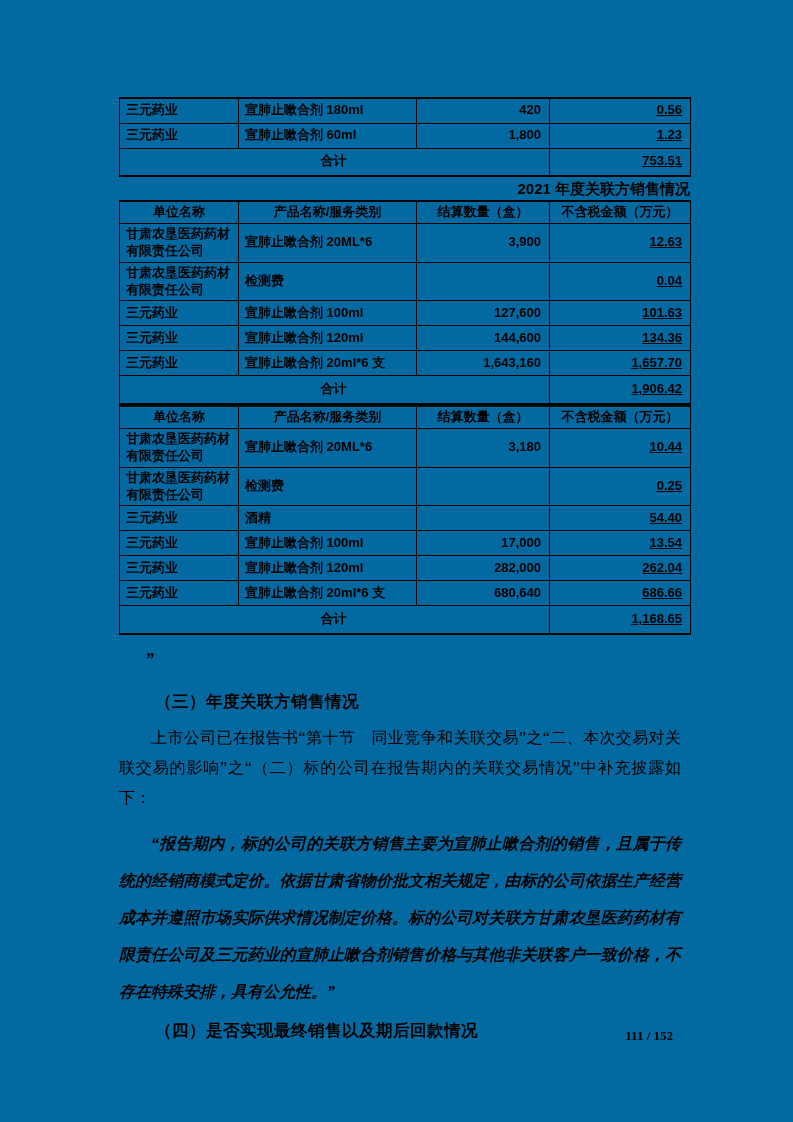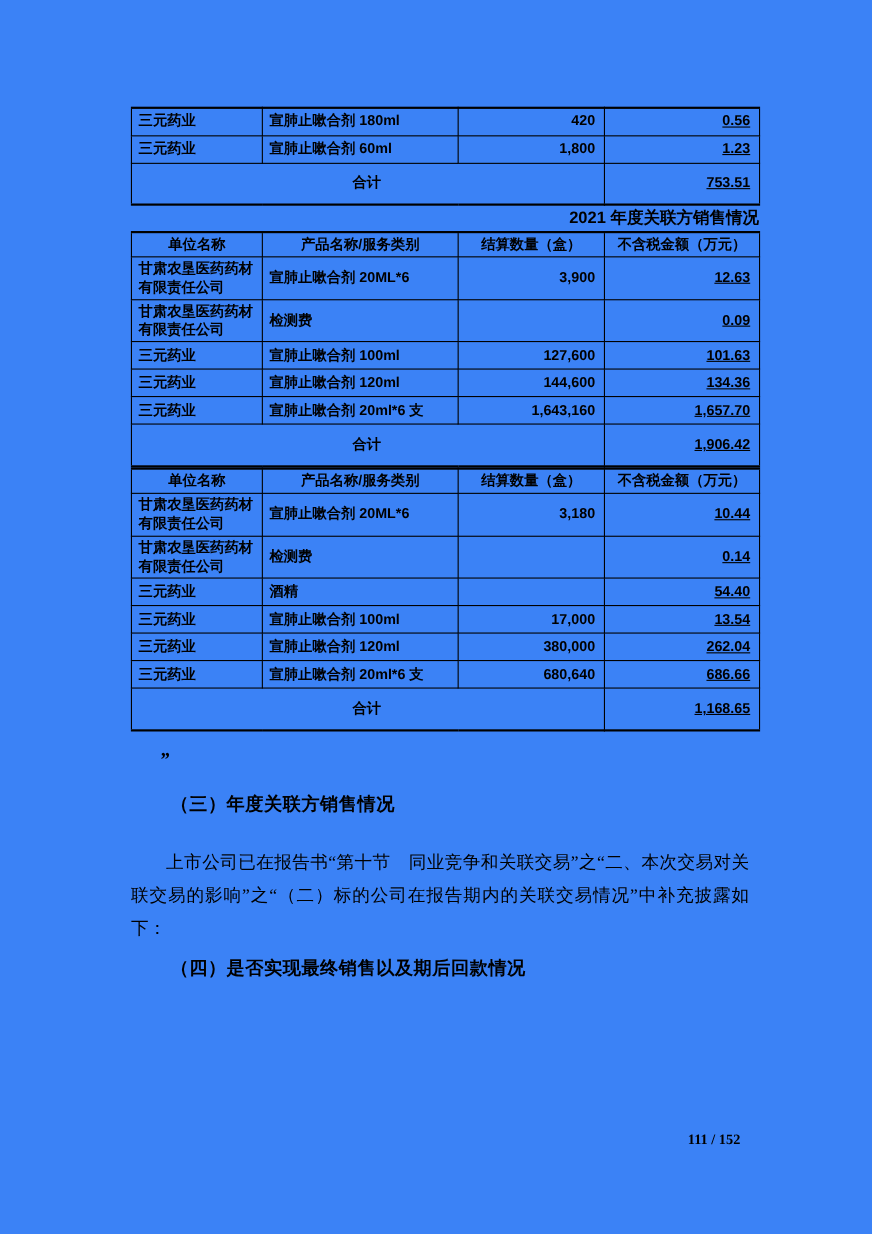--- a/index.html
+++ b/index.html
@@ -2,21 +2,21 @@
 <html lang="zh"><head>
 <meta charset="utf-8">
 <style>
   * { margin: 0; padding: 0; box-sizing: border-box; }
   html, body { background: #ffffff; }
   .page {
     position: relative;
     width: 793px;
     height: 1122px;
     margin: 0 auto;
-    background: #3b82f6;
+    background: #0369a1;
     color: #000000;
     font-family: "Liberation Serif", serif;
     overflow: hidden;
   }
   .content {
     position: absolute;
     left: 119px;
     top: 97px;
     width: 574px;
   }
@@ -39,21 +39,21 @@
     line-height: 1.3;
     overflow: hidden;
   }
   table.sales th { text-align: center; height: 22px; padding: 2px 2px; }
   td.c-unit   { text-align: justify; padding-right: 10px; }
   td.c-prod   { text-align: left; }
   td.c-qty    { text-align: right; }
   td.c-amt    { text-align: right; text-decoration: underline; }
   tr.single td { height: 25px; }
   tr.double td { height: 35px; }
-  tr.total  td { height: 38px; }
+  tr.total  td { height: 28px; }
   tr.total td.t-label { text-align: center; }
 
   .caption {
     width: 571px;
     text-align: right;
     font-family: "Liberation Sans", sans-serif;
     font-weight: bold;
     font-size: 15px;
     height: 23px;
     line-height: 23px;
@@ -73,21 +73,21 @@
     margin-top: 17px;
     padding-left: 36px;
     font-family: "Liberation Sans", sans-serif;
     font-size: 16.5px;
     font-weight: bold;
     letter-spacing: 0.5px;
     height: 26px;
     line-height: 26px;
   }
   p.body-para {
-    margin-top: 26px;
+    margin-top: 9px;
     width: 562px;
     font-size: 16px;
     line-height: 30px;
     text-align: justify;
     text-indent: 2em;
   }
   p.quote-para {
     margin-top: 12px;
     width: 562px;
     font-size: 16px;
@@ -159,21 +159,21 @@
         <tr class="double">
           <td class="c-unit">甘肃农垦医药药材有限责任公司</td>
           <td class="c-prod">宣肺止嗽合剂 20ML*6</td>
           <td class="c-qty">3,900</td>
           <td class="c-amt">12.63</td>
         </tr>
         <tr class="double">
           <td class="c-unit">甘肃农垦医药药材有限责任公司</td>
           <td class="c-prod">检测费</td>
           <td class="c-qty"></td>
-          <td class="c-amt">0.09</td>
+          <td class="c-amt">0.04</td>
         </tr>
         <tr class="single">
           <td class="c-unit">三元药业</td>
           <td class="c-prod">宣肺止嗽合剂 100ml</td>
           <td class="c-qty">127,600</td>
           <td class="c-amt">101.63</td>
         </tr>
         <tr class="single">
           <td class="c-unit">三元药业</td>
           <td class="c-prod">宣肺止嗽合剂 120ml</td>
@@ -211,55 +211,56 @@
         <tr class="double">
           <td class="c-unit">甘肃农垦医药药材有限责任公司</td>
           <td class="c-prod">宣肺止嗽合剂 20ML*6</td>
           <td class="c-qty">3,180</td>
           <td class="c-amt">10.44</td>
         </tr>
         <tr class="double">
           <td class="c-unit">甘肃农垦医药药材有限责任公司</td>
           <td class="c-prod">检测费</td>
           <td class="c-qty"></td>
-          <td class="c-amt">0.14</td>
+          <td class="c-amt">0.25</td>
         </tr>
         <tr class="single">
           <td class="c-unit">三元药业</td>
           <td class="c-prod">酒精</td>
           <td class="c-qty"></td>
           <td class="c-amt">54.40</td>
         </tr>
         <tr class="single">
           <td class="c-unit">三元药业</td>
           <td class="c-prod">宣肺止嗽合剂 100ml</td>
           <td class="c-qty">17,000</td>
           <td class="c-amt">13.54</td>
         </tr>
         <tr class="single">
           <td class="c-unit">三元药业</td>
           <td class="c-prod">宣肺止嗽合剂 120ml</td>
-          <td class="c-qty">380,000</td>
+          <td class="c-qty">282,000</td>
           <td class="c-amt">262.04</td>
         </tr>
         <tr class="single">
           <td class="c-unit">三元药业</td>
           <td class="c-prod">宣肺止嗽合剂 20ml*6 支</td>
           <td class="c-qty">680,640</td>
           <td class="c-amt">686.66</td>
         </tr>
         <tr class="total">
           <td class="t-label" colspan="3">合计</td>
           <td class="c-amt">1,168.65</td>
         </tr>
       </tbody>
     </table>
 
     <div class="close-quote">”</div>
 
     <h3 class="sec-title">（三）年度关联方销售情况</h3>
     <p class="body-para">上市公司已在报告书“第十节　同业竞争和关联交易”之“二、本次交易对关联交易的影响”之“（二）标的公司在报告期内的关联交易情况”中补充披露如下：</p>
+    <p class="quote-para">“报告期内，标的公司的关联方销售主要为宣肺止嗽合剂的销售，且属于传统的经销商模式定价。依据甘肃省物价批文相关规定，由标的公司依据生产经营成本并遵照市场实际供求情况制定价格。标的公司对关联方甘肃农垦医药药材有限责任公司及三元药业的宣肺止嗽合剂销售价格与其他非关联客户一致价格，不存在特殊安排，具有公允性。”</p>
 
     <h3 class="sec-title sec-title-2">（四）是否实现最终销售以及期后回款情况</h3>
   </div>
 
   <div class="page-number">111 / 152</div>
 </div>
 
 </body></html>

